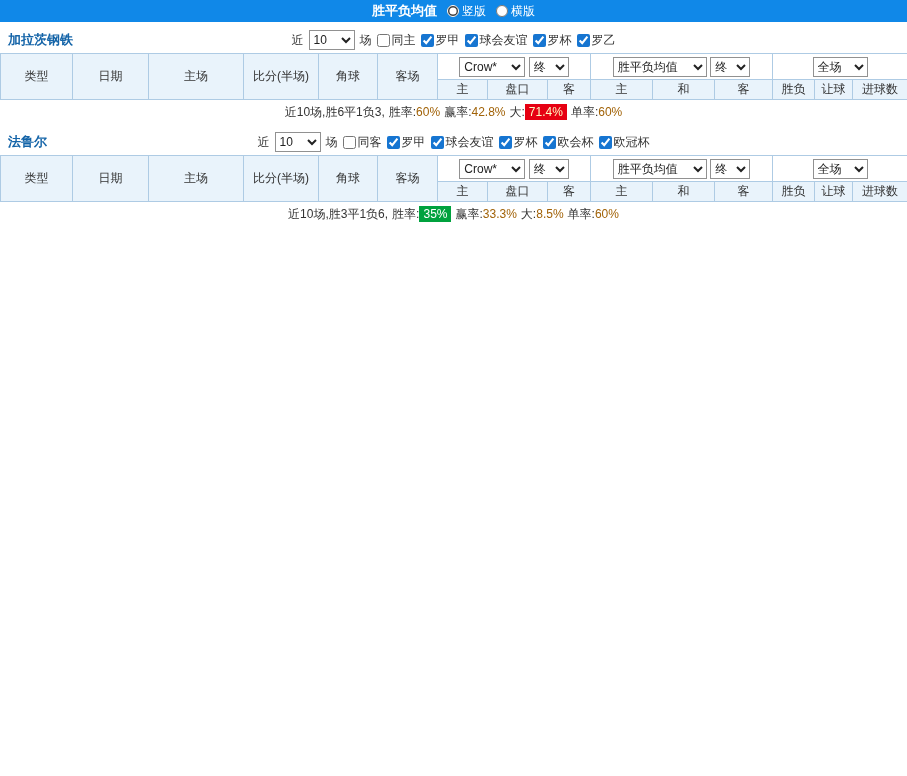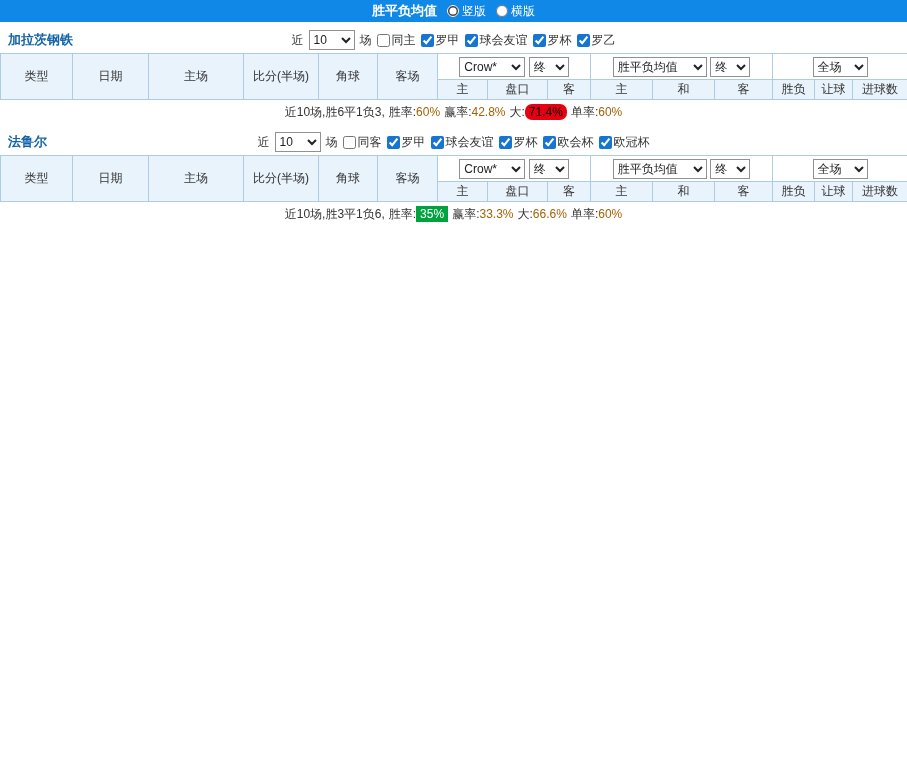--- a/index.html
+++ b/index.html
@@ -35,21 +35,21 @@
     border:1px solid #AECBE4; text-align:center; white-space:nowrap;
     overflow:hidden; font-weight:normal; font-size:12px; padding:0;
   }
   thead tr.h1 th { height:26px; background:#E9F3FB; }
   thead tr.h1 th.sel-cell { background:#fff; }
   thead tr.h2 th { height:20px; background:#E9F3FB; }
 
   
   .summary { height:24px; display:flex; align-items:center; justify-content:center; gap:4px; }
   .summary .val { color:#a16207; }
-  .badge-red   { background:#E60012; color:#000000; padding:1px 4px;border-radius:7px; }
+  .badge-red   { background:#E60012; color:#fef9c3; padding:1px 4px; }
   .badge-green { background:#00A23E; color:#fff; padding:1px 4px; }
 </style>
 </head>
 <body>
 
 <div class="topbar">
   <span class="tb-title">胜平负均值</span>
   <label class="tb-radio">
     <input type="radio" name="layout" checked="" style="">
     <span>竖版</span>
@@ -244,16 +244,16 @@
         <th>进球数</th>
       </tr>
     </thead>
     <tbody></tbody>
   </table>
 
   <div class="summary">
       <span>近10场,胜3平1负6,</span>
       <span><span>胜率:</span><span class="badge-green">35%</span></span>
       <span><span>赢率:</span><span class="val">33.3%</span></span>
-      <span><span>大:</span><span class="val">66.6%</span></span>
+      <span><span>大:</span><span class="val">8.5%</span></span>
       <span><span>单率:</span><span class="val">60%</span></span>
     </div>
 </section>
 
 </body></html>

